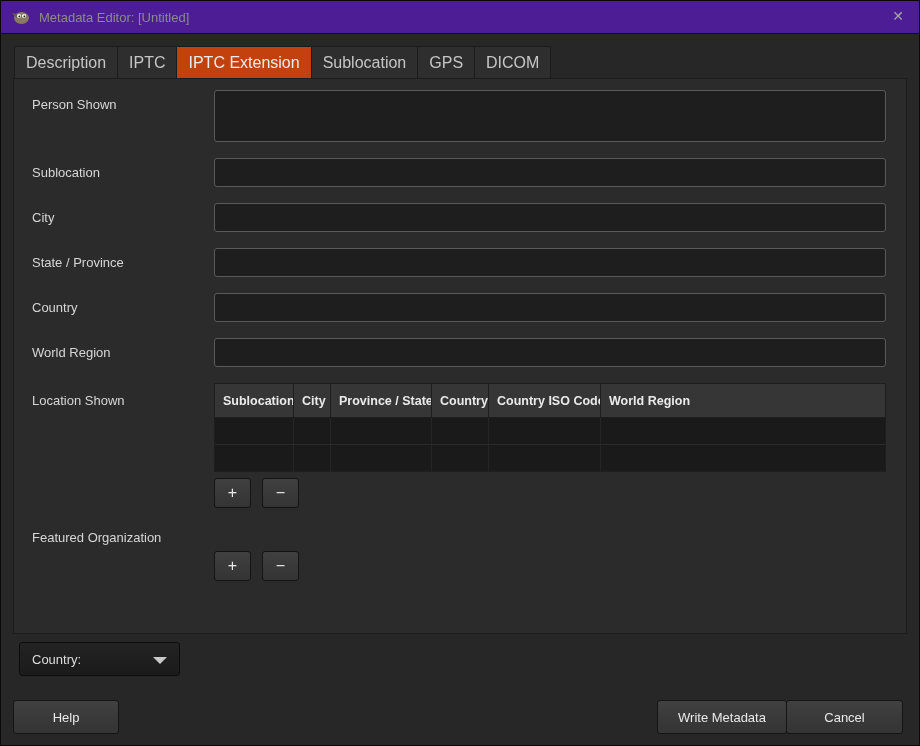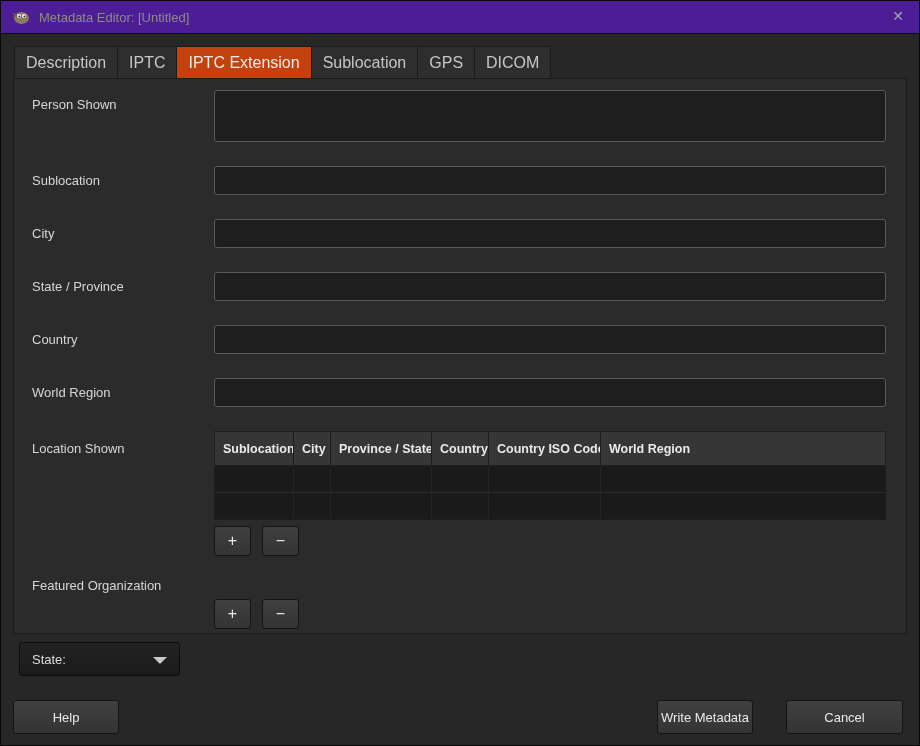--- a/index.html
+++ b/index.html
@@ -34,21 +34,21 @@
   }
   .tab:last-child { border-right-width:1px; }
   .tab.active { background:#c2410c; color:#ededed; border-bottom-color:#1c1c1c; }
 
   
   .panel {
     position:absolute; top:77px; left:12px; right:12px; height:556px;
     background:#2b2b2b; border:1px solid #1b1b1b; box-sizing:border-box;
     padding:11px 20px 0 18px; z-index:1; overflow:hidden;
   }
-  .field-row { display:flex; margin-bottom:24px; }
+  .field-row { display:flex; margin-bottom:16px; }
   .field-label {
     width:182px; flex:0 0 182px; font-size:13px; color:#d6d6d6;
     padding-top:7px; box-sizing:border-box;
   }
   .field-label.table-label { padding-top:10px; }
   .entry {
     flex:1; height:29px; box-sizing:border-box;
     background:#1e1e1e; border:1px solid #5a5a5a; border-radius:3px;
     color:#e3e3e3; font-size:13px; padding:0 7px;
     font-family:"Liberation Sans", sans-serif; outline:none;
@@ -95,21 +95,21 @@
   }
 
   
   .footer-btn {
     position:absolute; top:699px; height:34px; box-sizing:border-box;
     background:linear-gradient(#404040,#343434); border:1px solid #141414;
     border-radius:3px; color:#e9e9e9; font-size:13px;
     display:flex; align-items:center; justify-content:center; cursor:default;
   }
   .btn-help { left:12px; width:106px; }
-  .btn-write { left:656px; width:96px; }
+  .btn-write { left:656px; width:130px; }
   .btn-cancel { left:785px; width:117px; }
 </style>
 </head>
 <body>
 
 <div class="window">
 
   <div class="titlebar">
     <svg class="app-icon" viewBox="0 0 20 16">
       <ellipse cx="10.5" cy="9" rx="7.5" ry="6" fill="#8a7a64"></ellipse>
@@ -205,21 +205,21 @@
       <span class="field-label table-label">Featured Organization</span>
     </div>
     <div class="btn-row" style="margin-bottom:0;">
       <div class="small-btn">+</div>
       <div class="small-btn">−</div>
     </div>
 
   </div>
 
   <div class="select-btn">
-    <span>State:</span>
+    <span>Country:</span>
     <span class="chevron"></span>
   </div>
 
   <div class="footer-btn btn-help">Help</div>
   <div class="footer-btn btn-write">Write Metadata</div>
   <div class="footer-btn btn-cancel">Cancel</div>
 
 </div>
 
 </body></html>

